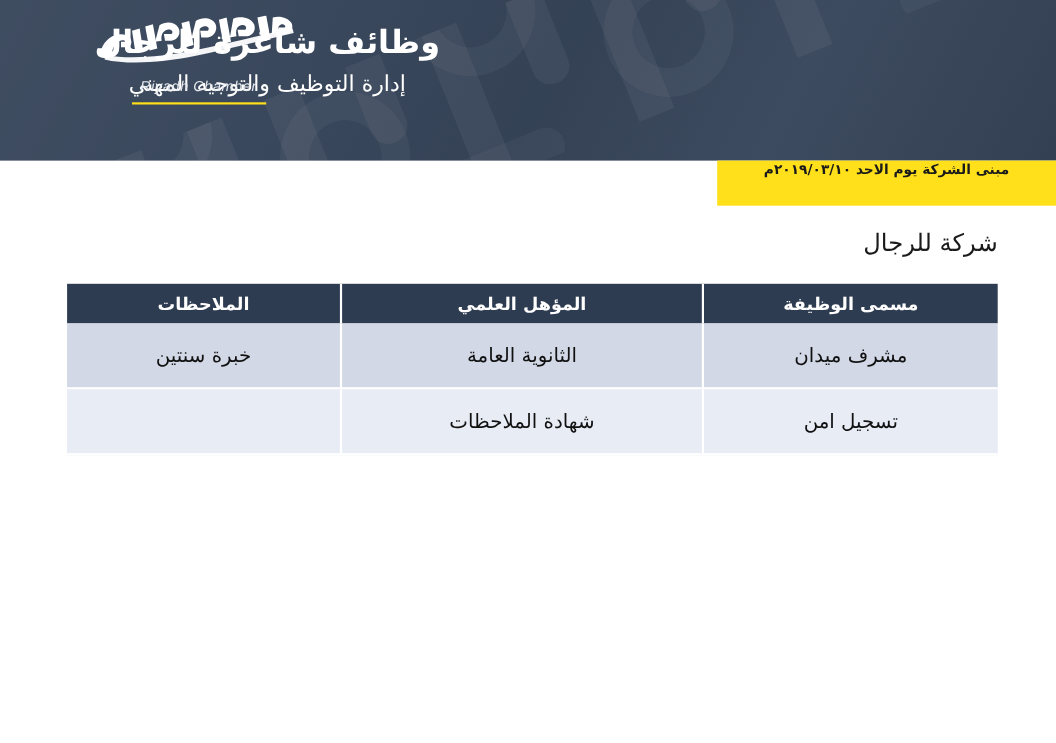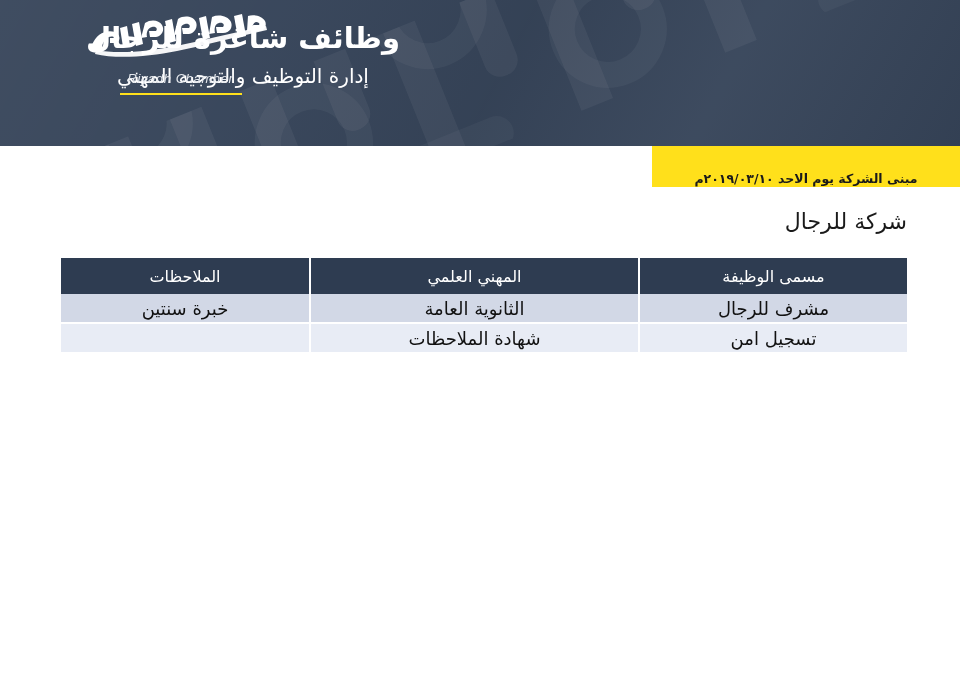--- a/index.html
+++ b/index.html
@@ -113,21 +113,21 @@
   .notice-bar {
     position: absolute;
     left: 652px;
     top: 146px;
     width: 308px;
     height: 41px;
     background: #ffe01b;
     display: flex;
     flex-direction: column;
     align-items: center;
-    justify-content: flex-end;
+    justify-content: space-between;
     gap: 4px;
   }
   .notice-line {
     color: #1a1a1a;
     font-size: 12.5px;
     font-weight: bold;
     line-height: 1.25;
     white-space: nowrap;
     text-align: center;
   }
@@ -162,29 +162,29 @@
     text-align: center;
     vertical-align: middle;
     padding: 0 12px;
     box-sizing: border-box;
   }
   table.jobs-table thead th {
     background: #2e3c51;
     color: #ffffff;
     height: 36px;
     font-size: 16px;
-    font-weight: normal;
+    font-weight: bold;
     border-left: 2px solid #ffffff;
     white-space: nowrap;
   }
   table.jobs-table thead th:last-child {
     border-left: none;
   }
   table.jobs-table tbody td {
-    height: 30px;
+    height: 60px;
     font-size: 18px;
     color: #111111;
     border-left: 2px solid #ffffff;
     border-bottom: 2px solid #ffffff;
     white-space: nowrap;
   }
   table.jobs-table tbody td:last-child {
     border-left: none;
   }
   table.jobs-table tbody tr.row-alt-a td {
@@ -292,27 +292,27 @@
 <div class="jobs-table-wrap">
   <table class="jobs-table">
     <colgroup>
       <col class="col-title">
       <col class="col-qual">
       <col class="col-notes">
     </colgroup>
     <thead>
       <tr>
         <th>مسمى الوظيفة</th>
-        <th>المهني العلمي</th>
+        <th>المؤهل العلمي</th>
         <th>الملاحظات</th>
       </tr>
     </thead>
     <tbody>
       <tr class="row-alt-a">
-        <td>مشرف للرجال</td>
+        <td>مشرف ميدان</td>
         <td>الثانوية العامة</td>
         <td>خبرة سنتين</td>
       </tr>
       <tr class="row-alt-b">
         <td>تسجيل امن</td>
         <td>شهادة الملاحظات</td>
         <td></td>
       </tr>
     </tbody>
   </table>

